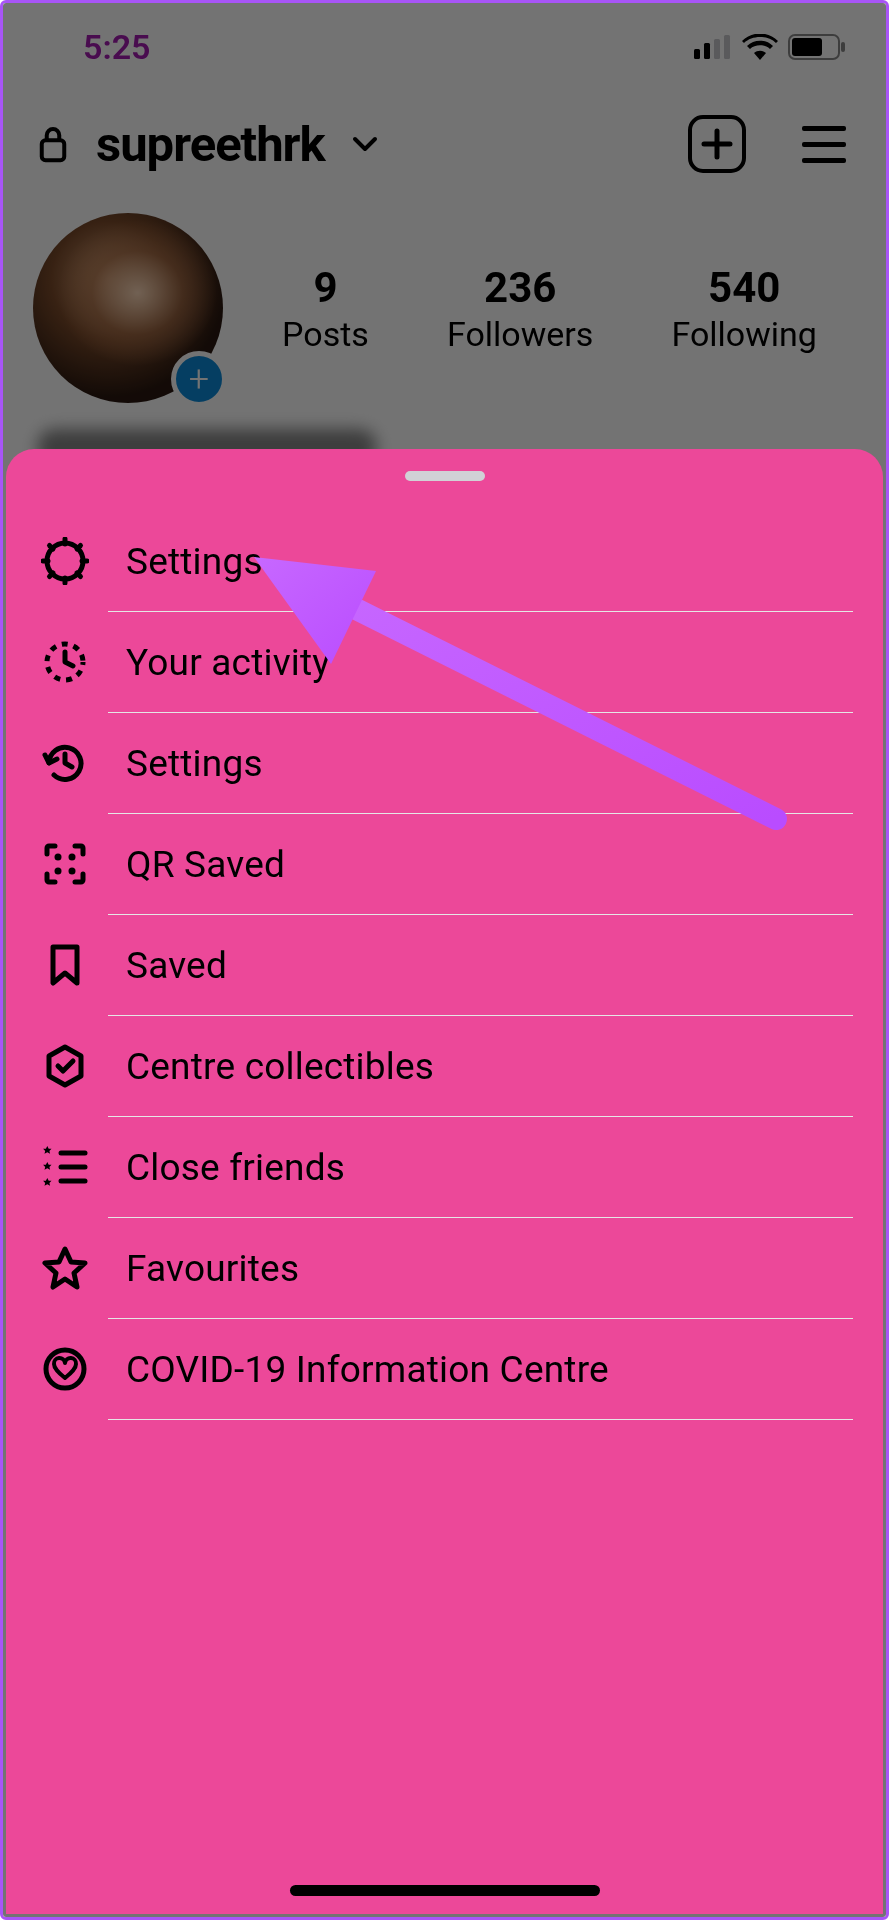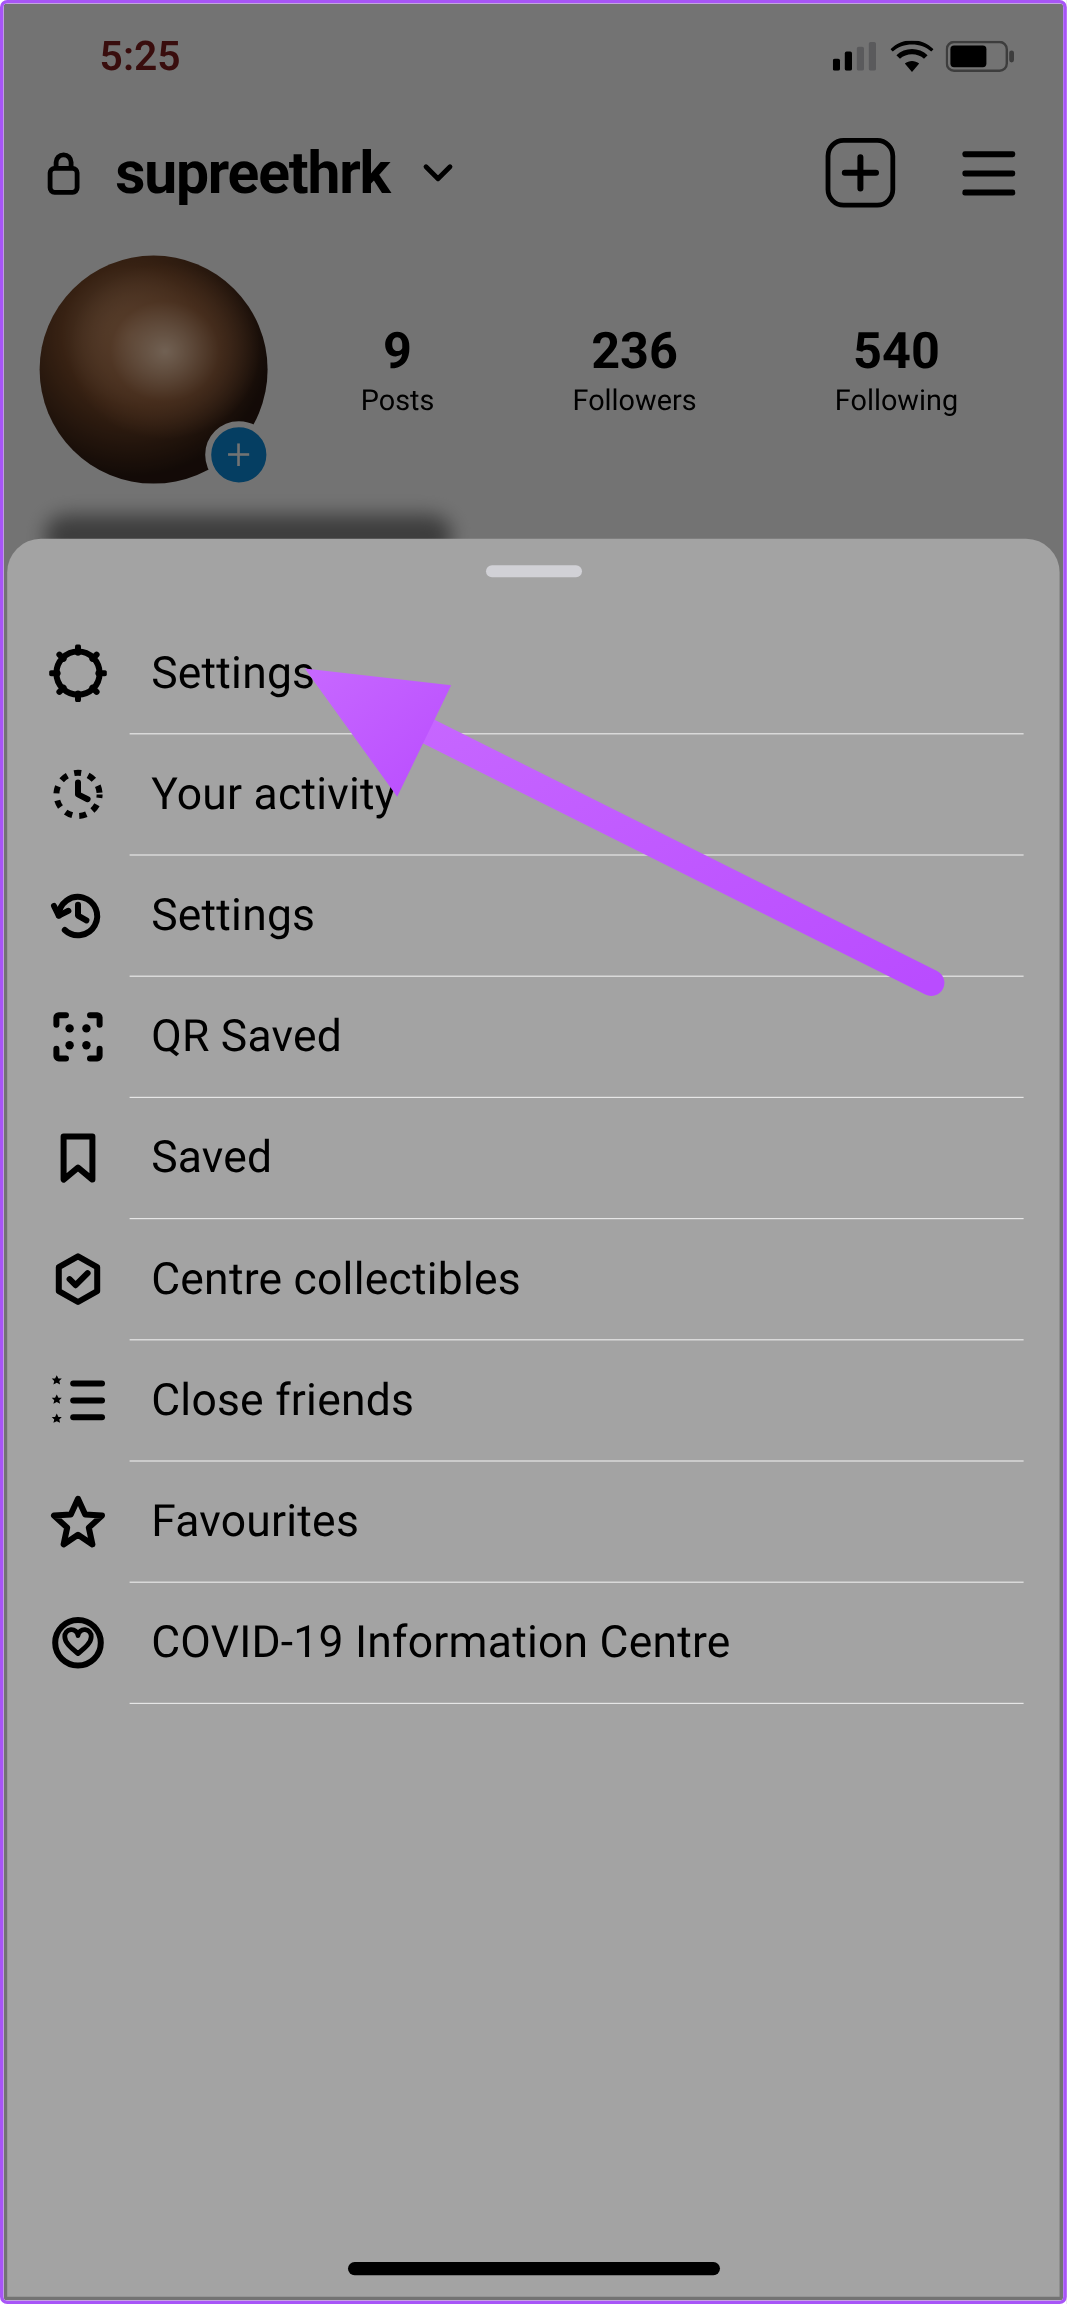--- a/index.html
+++ b/index.html
@@ -18,21 +18,21 @@
       inset: 0;
       background: #fff;
     }
     .status-bar {
       display: flex;
       justify-content: space-between;
       align-items: center;
       padding: 24px 40px 10px 80px;
       font-size: 34px;
       font-weight: 600;
-      color: #7f1d1d;
+      color: #a21caf;
     }
     .status-right { display: flex; align-items: center; gap: 10px; }
     .profile-header {
       display: flex;
       align-items: center;
       padding: 38px 30px 0 35px;
       gap: 22px;
     }
     .lock-icon-wrap { width: 36px; display:flex; }
     .username {
@@ -68,38 +68,38 @@
     .add-badge {
       position: absolute; right: -4px; bottom: -4px;
       width: 56px; height: 56px; border-radius: 50%;
       background: #0d8bd9; border: 5px solid #fff;
       display:flex; align-items:center; justify-content:center;
       color:#fff; font-size: 36px; font-weight: 300; line-height: 1;
     }
     .stats { flex: 1; display: flex; justify-content: space-around; padding-left: 20px;}
     .stat { text-align: center; }
     .stat-num { font-size: 42px; font-weight: 700; }
-    .stat-label { font-size: 24px; font-weight: 400; margin-top: 2px;}
+    .stat-label { font-size: 34px; font-weight: 400; margin-top: 2px;}
     .bio { padding: 26px 34px 40px; }
     .bio-name {
       width: 340px; height: 36px; border-radius: 18px;
       background: #888; filter: blur(8px); margin-bottom: 14px;
     }
     .bio-line {
       width: 640px; height: 34px; border-radius: 17px;
       background: #888; filter: blur(8px);
     }
     .dim-overlay {
       position: absolute; inset: 0; background: rgba(0,0,0,0.55);
     }
     .sheet {
       position: absolute;
       left: 3px; right: 3px; bottom: 3px;
       height: 1465px;
-      background: #a3a3a3;
+      background: #ec4899;
       border-top-left-radius: 28px;
       border-top-right-radius: 28px;
     }
     .grabber {
       width: 80px; height: 10px; background: #d1d1d6; border-radius: 5px;
       margin: 22px auto 30px;
     }
     .menu-list { padding: 0 30px; }
     .menu-item {
       display: flex; align-items: center;

